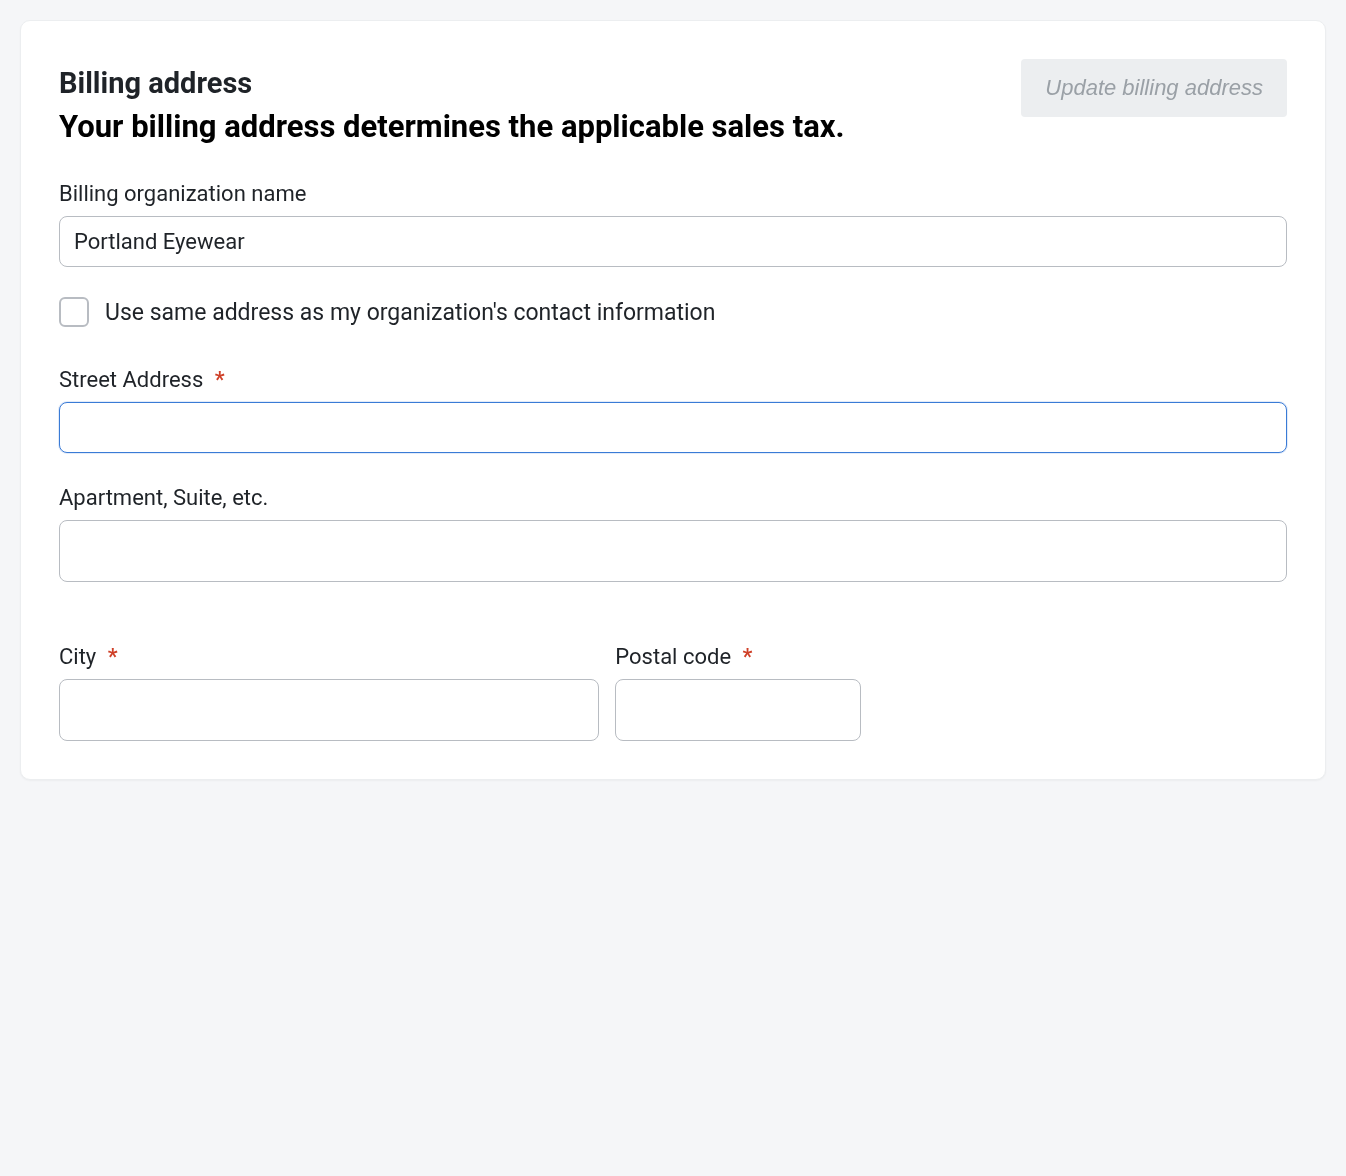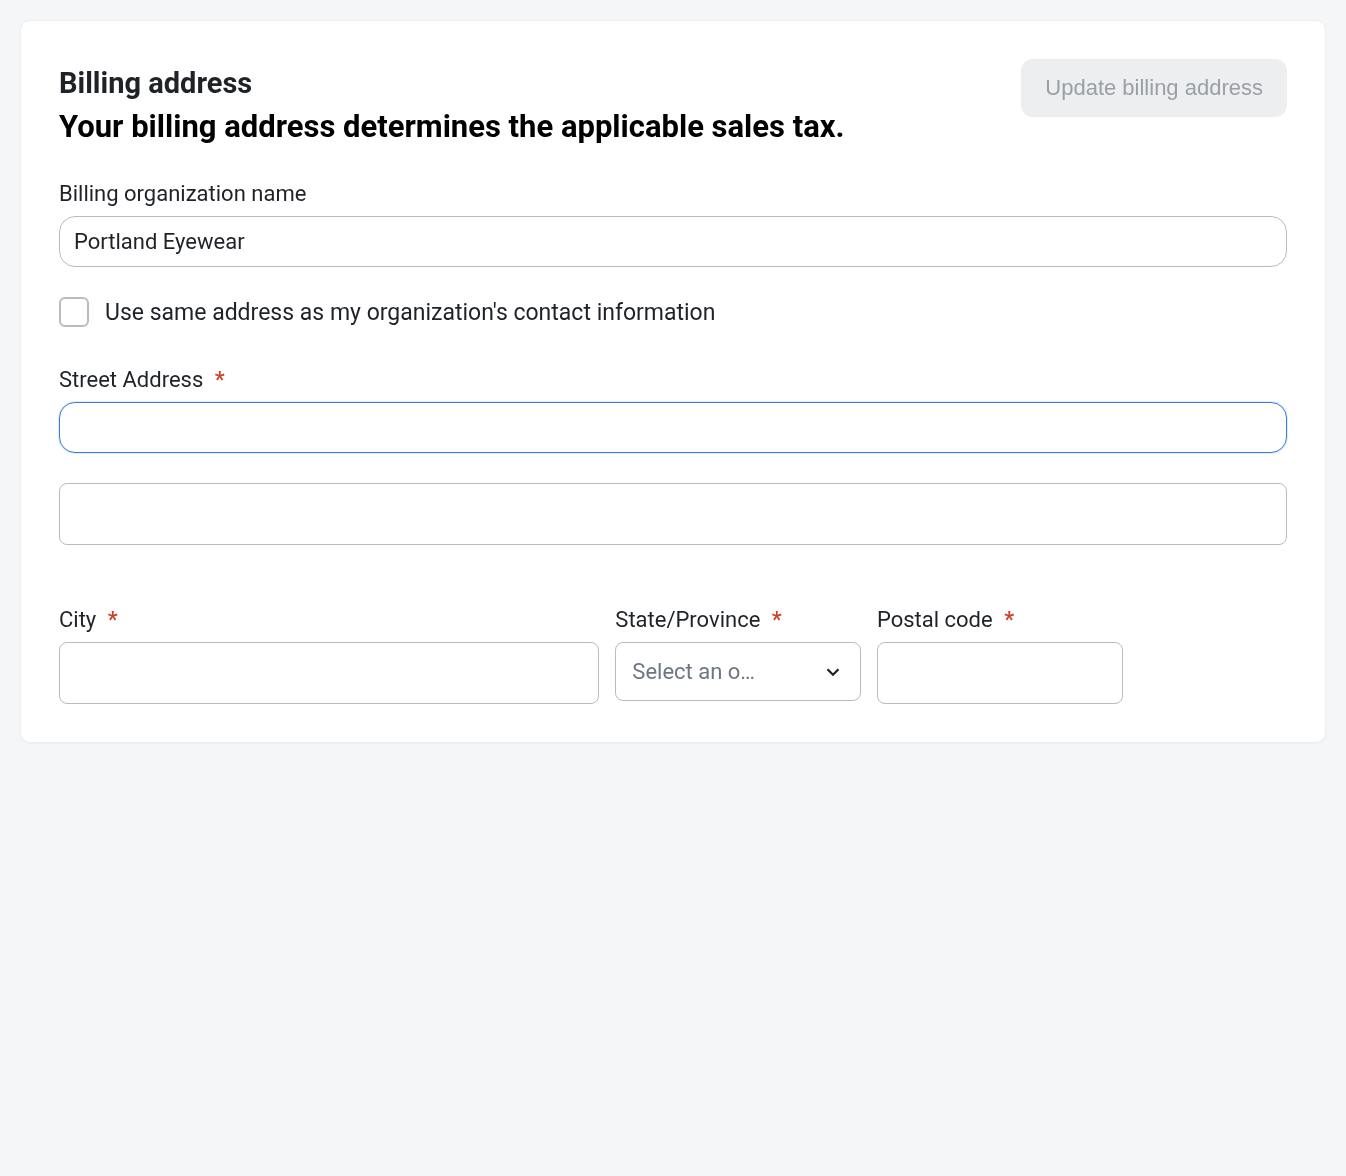--- a/index.html
+++ b/index.html
@@ -46,26 +46,27 @@
     .subtitle {
       font-size: 31px;
       color: #000000;
       font-weight: 700;
     }
     
     .update-btn {
       background: #eceef0;
       color: #9aa0a6;
       border: none;
-      border-radius: 12px;
+      border-radius: 4px;
       padding: 16px 24px;
       font-size: 22px;
       font-weight: 400;
       cursor: default;
       white-space: nowrap;
+      font-style: italic;
     }
     
     .field-group {
       margin-bottom: 30px;
     }
     
     .field-label {
       display: block;
       font-size: 22px;
       color: #1f2328;
@@ -76,21 +77,21 @@
     
     .required-asterisk {
       color: #cf4028;
       margin-left: 6px;
       font-weight: 600;
     }
     
     .text-input {
       width: 100%;
       border: 1px solid #b8bcc2;
-      border-radius: 16px;
+      border-radius: 8px;
       padding: 12px 14px;
       font-size: 22px;
       color: #1f2328;
       background: #ffffff;
       font-family: inherit;
     }
     
     .text-input.focused {
       border: 1px solid #3a7bd6;
       outline: none;
@@ -239,45 +240,34 @@
 
   <div class="field-group">
     <label class="field-label">
       <span>Street Address</span>
       <span class="required-asterisk">*</span>
     </label>
     <input type="text" class="text-input focused" value="" style="">
   </div>
 
   <div class="field-group">
+    <label class="field-label">Apartment, Suite, etc.</label>
     <input type="text" class="text-input empty-input" value="" style="">
   </div>
 
   <div class="bottom-row">
 
     <div class="field-group col-city">
       <label class="field-label">
         <span>City</span>
         <span class="required-asterisk">*</span>
       </label>
       <input type="text" class="text-input empty-input" value="" style="">
     </div>
 
-    <div class="field-group col-state">
-      <label class="field-label">
-        <span>State/Province</span>
-        <span class="required-asterisk">*</span>
-      </label>
-      <div class="select-small">
-        <span class="select-placeholder">Select an o…</span>
-        <svg class="chevron" viewBox="0 0 24 24">
-          <polyline points="6 9 12 15 18 9"></polyline>
-        </svg>
-      </div>
-    </div>
 
     <div class="field-group col-postal">
       <label class="field-label">
         <span>Postal code</span>
         <span class="required-asterisk">*</span>
       </label>
       <input type="text" class="text-input empty-input" value="" style="">
     </div>
 
   </div>

